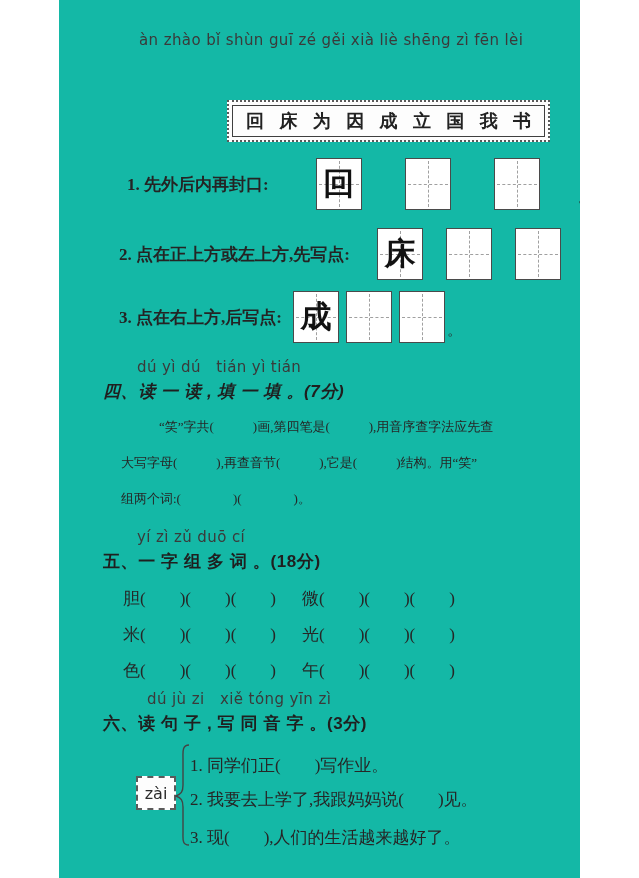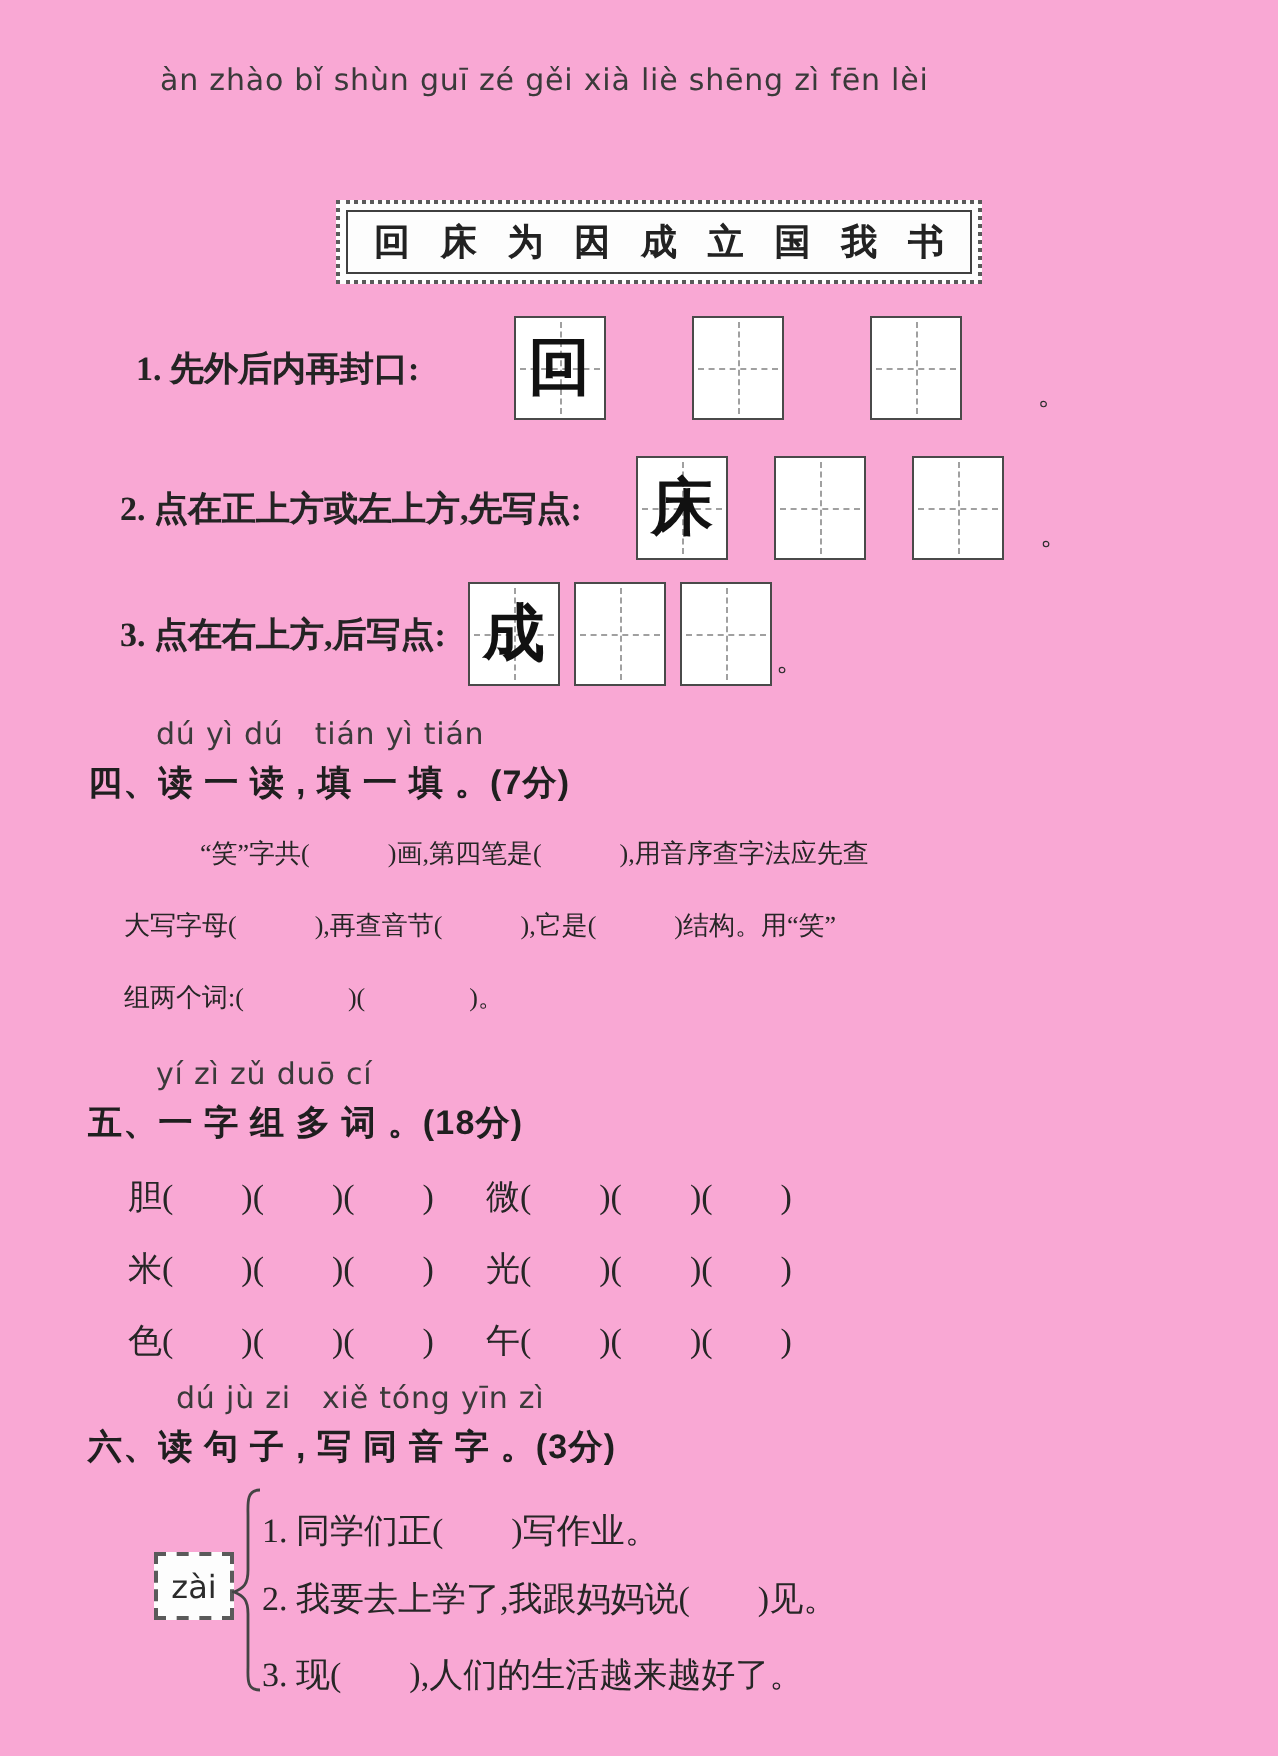--- a/index.html
+++ b/index.html
@@ -1,19 +1,19 @@
 <!DOCTYPE html>
 <html><head>
 <meta charset="utf-8">
 <style>
   html,body { margin:0; padding:0; }
   body { background:#ffffff; }
   .page {
-    position:relative; width:639px; height:878px; margin:0 auto;
-    background:#f9a8d4; color:#2c2c2c; overflow:hidden;
+    position:relative; width:521px; height:878px; margin:0 auto;
+    background:#14b8a6; color:#2c2c2c; overflow:hidden;
     font-family:"Liberation Serif","DejaVu Serif",serif;
   }
   .pinyin {
     position:absolute; font-family:"DejaVu Sans","Liberation Sans",sans-serif;
     font-size:15px; color:#3a3a3a; white-space:pre; letter-spacing:0.4px;
   }
   .heading {
     position:absolute; font-family:"Liberation Sans","DejaVu Sans",sans-serif;
     font-weight:bold; font-size:17px; color:#1f1f1f; white-space:pre; letter-spacing:0.6px;
   }
@@ -132,21 +132,21 @@
         <i class="hline"></i>
       </span>
     <span class="grid">
         <i class="vline"></i>
         <i class="hline"></i>
       </span>
     <span class="period">。</span>
   </div>
 
   <div class="pinyin" style="left:78px; top:358px;">dú yì dú   tián yì tián</div>
-  <div class="heading" style="left:44px; top:380px;">四、读 一 读 , 填 一 填 。(7分)</div>
+  <div class="heading" style="left:44px; top:380px;font-style:italic;">四、读 一 读 , 填 一 填 。(7分)</div>
   <div class="bodyline" style="left:100px; top:418px;">“笑”字共(　　　)画,第四笔是(　　　),用音序查字法应先查</div>
   <div class="bodyline" style="left:62px; top:454px;">大写字母(　　　),再查音节(　　　),它是(　　　)结构。用“笑”</div>
   <div class="bodyline" style="left:62px; top:490px;">组两个词:(　　　　)(　　　　)。</div>
 
   <div class="pinyin" style="left:78px; top:528px;">yí zì zǔ duō cí</div>
   <div class="heading" style="left:44px; top:550px;">五、一 字 组 多 词 。(18分)</div>
   <div class="word-row" style="left:64px; top:587px;">
     <span class="grp-left">胆(　　)(　　)(　　)</span>
     <span class="grp-right">微(　　)(　　)(　　)</span>
   </div>

